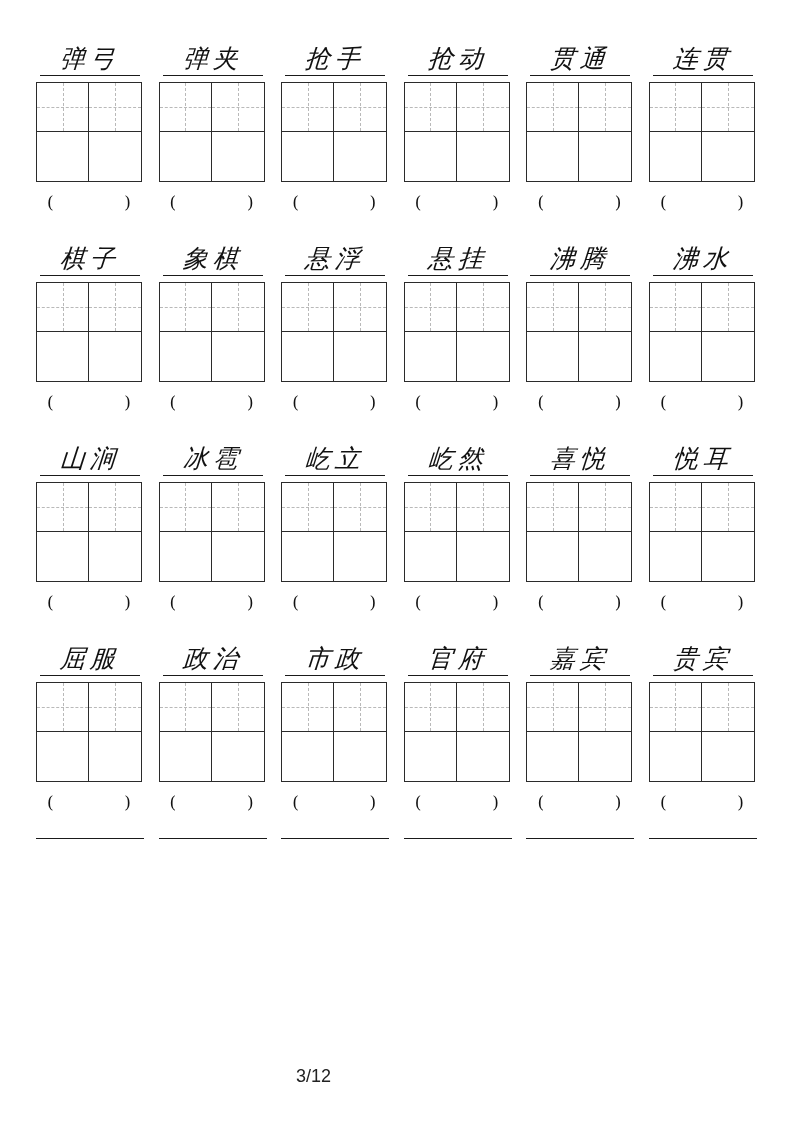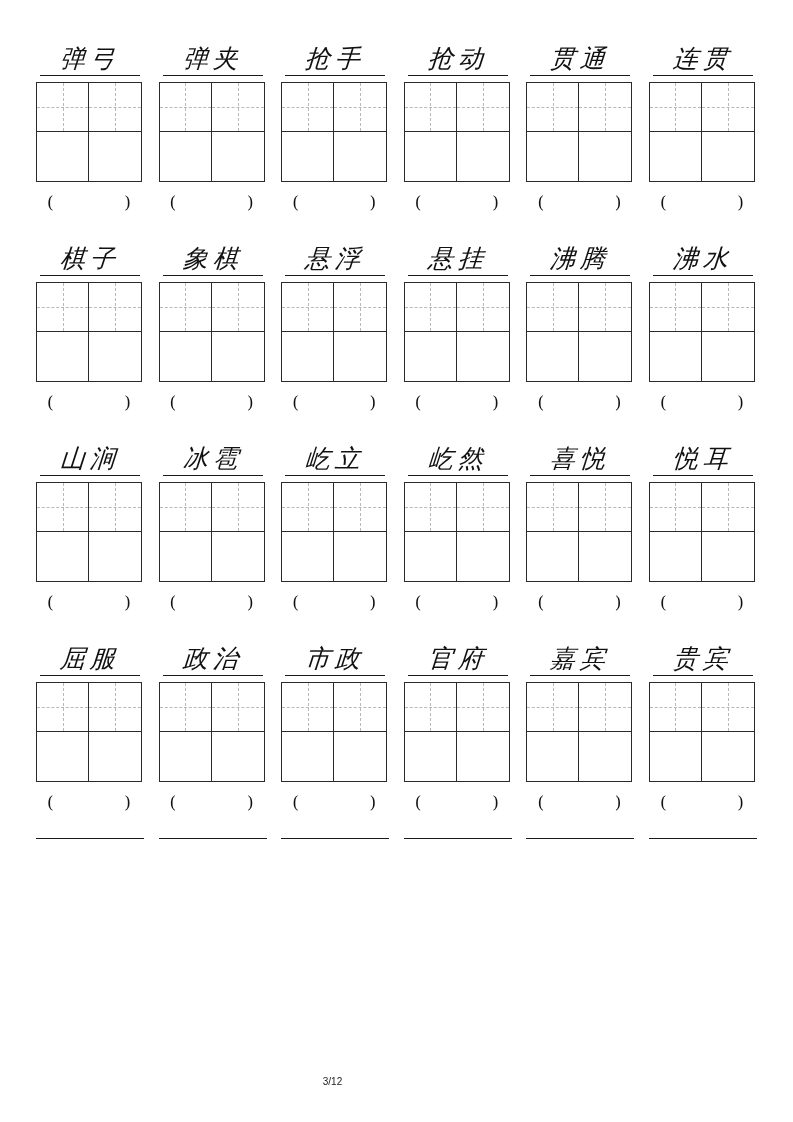--- a/index.html
+++ b/index.html
@@ -119,24 +119,23 @@
     width: 108px;
     border-bottom: 1.2px solid #1a1a1a;
     height: 2px;
   }
   .page-num {
     position: absolute;
     bottom: 35px;
     left: 0;
     width: 627px;
     text-align: center;
-    font-size: 10px;
+    font-size: 18px;
     font-family: "Liberation Sans", sans-serif;
     color: #222;
-    padding-left: 19px;
   }
 </style>
 </head>
 <body>
 
 <div class="page">
 
   <div class="block">
     <div class="row">
       <div class="cell-group">

